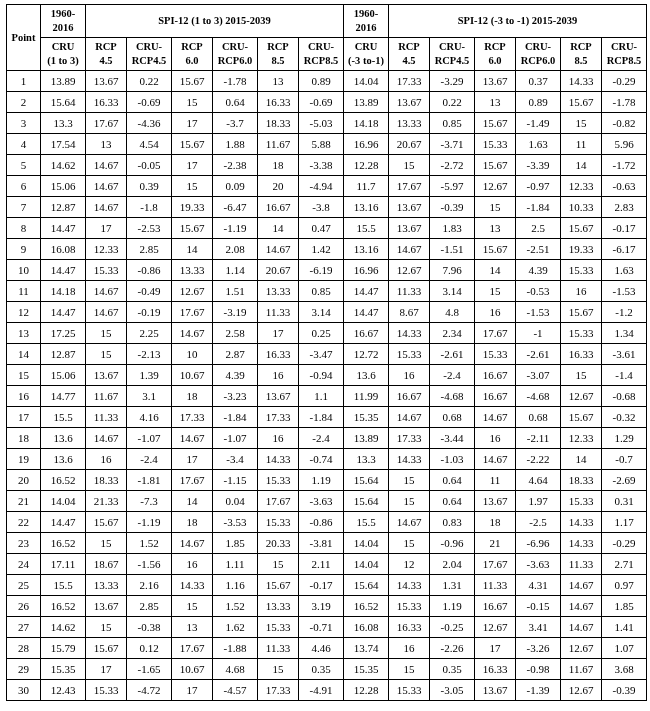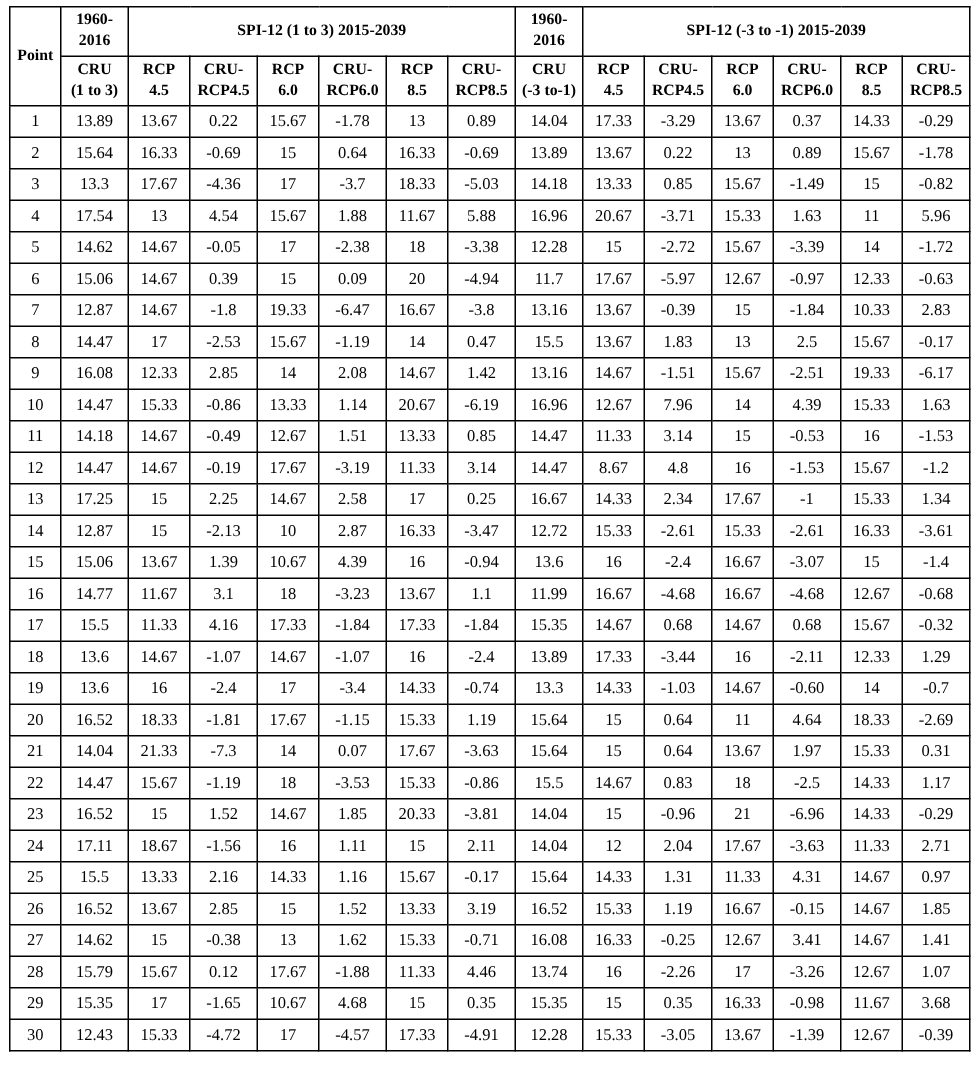--- a/index.html
+++ b/index.html
@@ -420,21 +420,21 @@
           <td>16</td>
           <td>-2.4</td>
           <td>17</td>
           <td>-3.4</td>
           <td>14.33</td>
           <td>-0.74</td>
           <td>13.3</td>
           <td>14.33</td>
           <td>-1.03</td>
           <td>14.67</td>
-          <td>-0.60</td>
+          <td>-2.22</td>
           <td>14</td>
           <td>-0.7</td>
         </tr>
         <tr>
           <td>20</td>
           <td>16.52</td>
           <td>18.33</td>
           <td>-1.81</td>
           <td>17.67</td>
           <td>-1.15</td>
@@ -447,21 +447,21 @@
           <td>4.64</td>
           <td>18.33</td>
           <td>-2.69</td>
         </tr>
         <tr>
           <td>21</td>
           <td>14.04</td>
           <td>21.33</td>
           <td>-7.3</td>
           <td>14</td>
-          <td>0.07</td>
+          <td>0.04</td>
           <td>17.67</td>
           <td>-3.63</td>
           <td>15.64</td>
           <td>15</td>
           <td>0.64</td>
           <td>13.67</td>
           <td>1.97</td>
           <td>15.33</td>
           <td>0.31</td>
         </tr>

